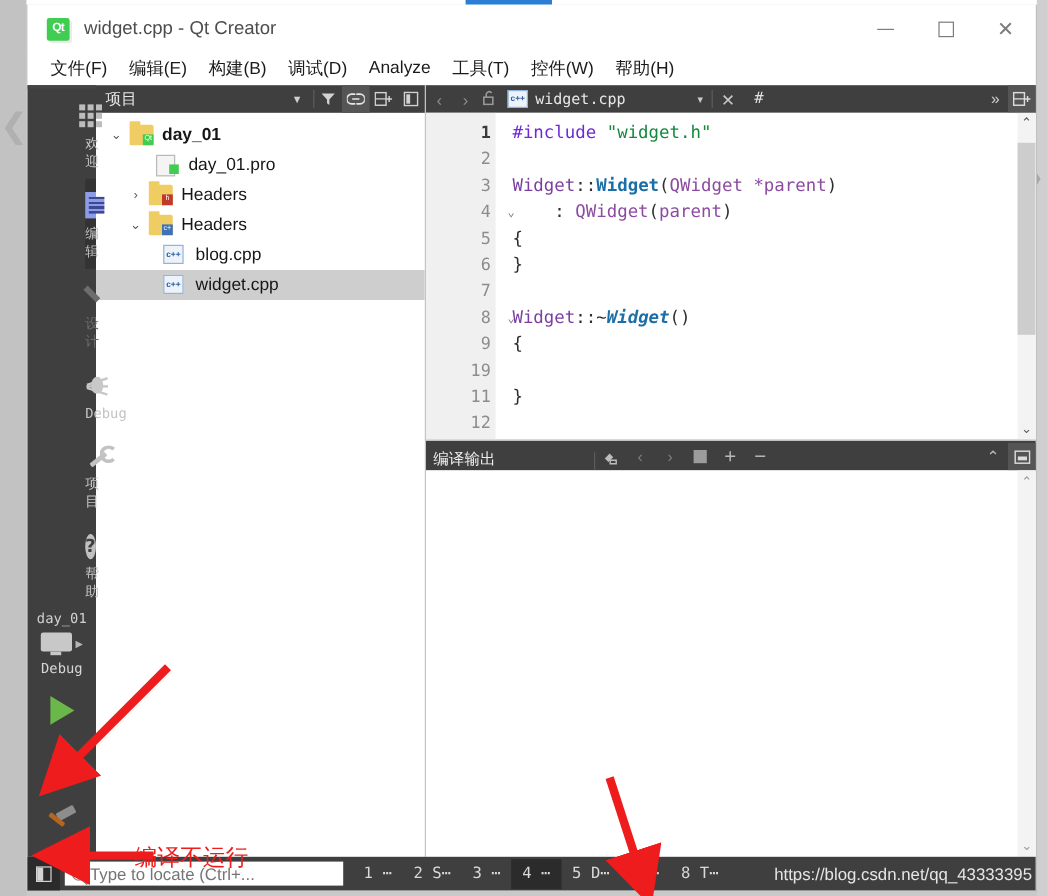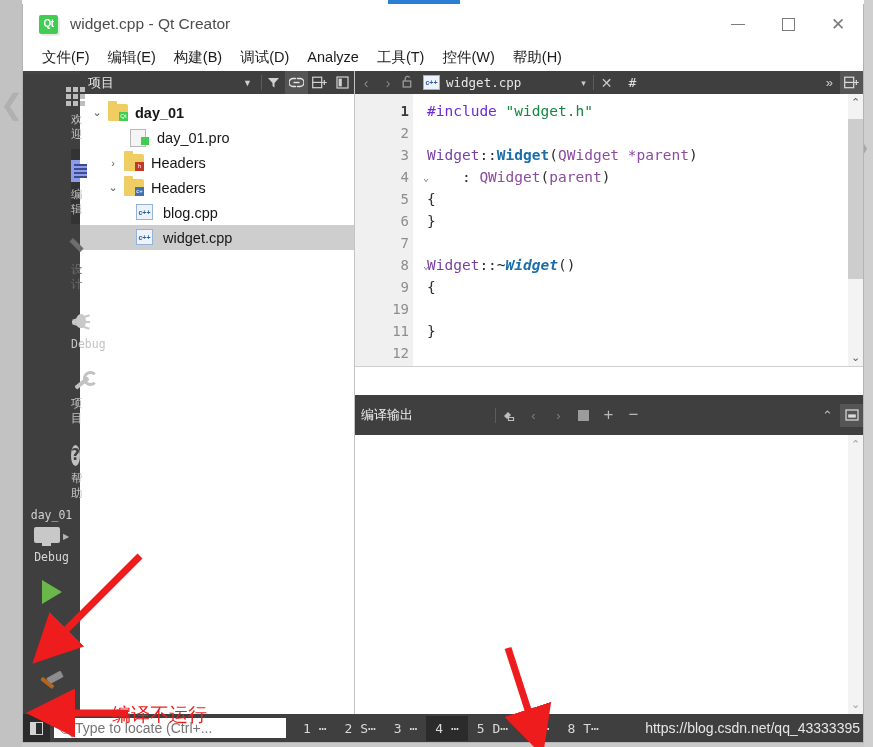--- a/index.html
+++ b/index.html
@@ -175,21 +175,21 @@
   .k-op   { color:#2f2f2f; }
 
   .vscroll { position:absolute; right:0; top:0; width:15px; height:100%;
              background:#f3f3f3; display:flex; flex-direction:column; }
   .vs-up,.vs-dn { height:17px; color:#5d5d5d; font-size:11px;
                   display:flex; align-items:center; justify-content:center; }
   .vs-track { flex:1; position:relative; }
   .vs-thumb { position:absolute; left:0; top:8px; width:15px; height:160px; background:#cdcdcd; }
 
   
-  .outbar { height:40px; background:#3f3f3f; display:flex; align-items:center; flex:none;margin-top:28px; }
+  .outbar { height:25px; background:#3f3f3f; display:flex; align-items:flex-end; flex:none; }
   .outtitle { color:#ededed; font-size:13px; padding-left:6px; width:140px; }
   .obtn { width:25px; height:23px; display:flex; align-items:center; justify-content:center;
           color:#b9b9b9; font-size:13px; }
   .obtn.dim { color:#7f7f7f; }
   .obtn .sq { width:11px; height:11px; background:#9c9c9c; }
   .outarea { flex:1; background:#ffffff; position:relative; min-height:0; }
   .out-vs { position:absolute; right:0; top:0; width:15px; height:100%; background:#f3f3f3; }
   .out-vs .a { position:absolute; top:3px; left:3px; color:#9d9d9d; font-size:11px; }
   .out-vs .b { position:absolute; bottom:3px; left:3px; color:#9d9d9d; font-size:11px; }
 

